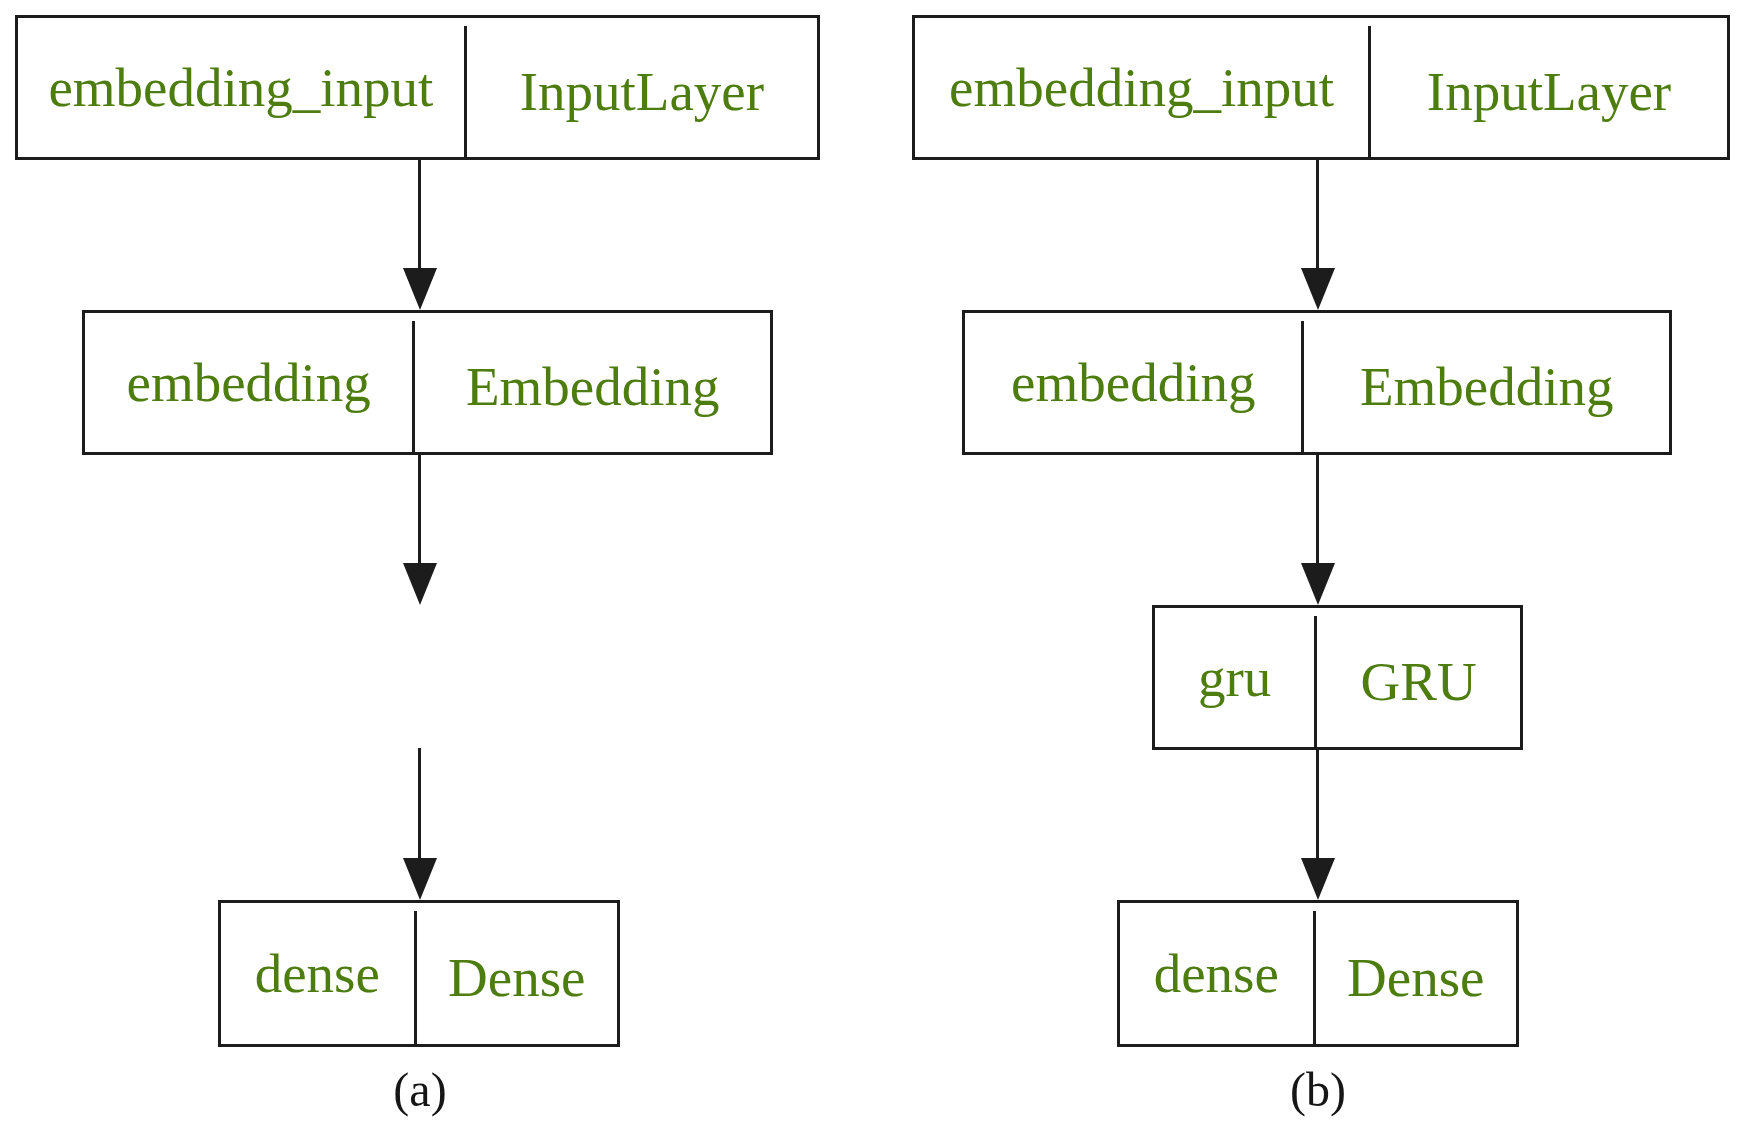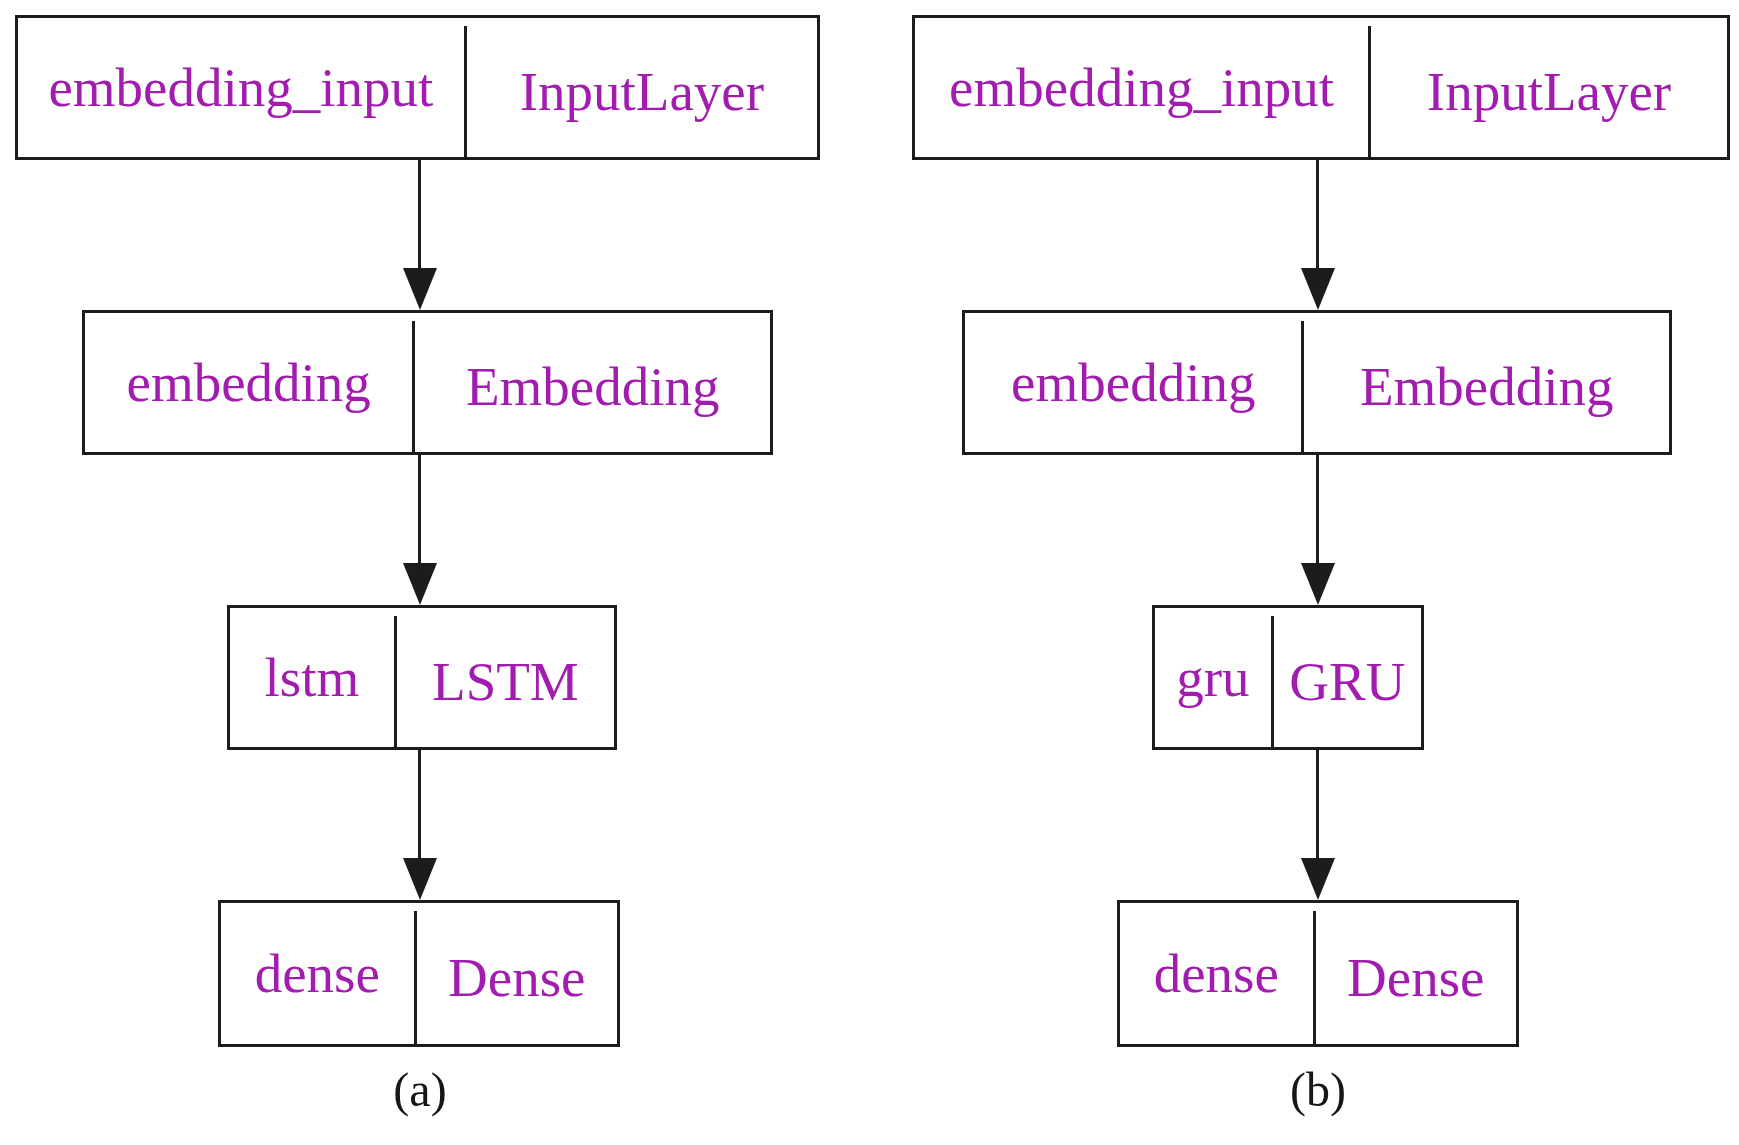--- a/index.html
+++ b/index.html
@@ -29,21 +29,21 @@
     border: 3px solid #1c1c1c;
     background: #ffffff;
     height: 145px;
   }
   .cell {
     display: flex;
     align-items: center;
     justify-content: center;
     box-sizing: border-box;
     font-size: 55px;
-    color: #a21caf;
+    color: #4d7c0f;
     white-space: nowrap;
     overflow: hidden;
   }
   .cell.type-cell {
     border-left: 3px solid #1c1c1c;
     margin-top: 8px;
   }
   .shaft {
     position: absolute;
     width: 3px;
@@ -81,24 +81,20 @@
     <div class="arrowhead" style="left:403px; top:268px;"></div>
 
     <div class="node" style="left:82px; top:310px; width:691px;">
       <div class="cell name-cell" style="flex:48;">embedding</div>
       <div class="cell type-cell" style="flex:52;">Embedding</div>
     </div>
 
     <div class="shaft" style="left:418px; top:453px; height:112px;"></div>
     <div class="arrowhead" style="left:403px; top:563px;"></div>
 
-    <div class="node" style="left:227px; top:605px; width:390px;">
-      <div class="cell name-cell" style="flex:43;">lstm</div>
-      <div class="cell type-cell" style="flex:57;">LSTM</div>
-    </div>
 
     <div class="shaft" style="left:418px; top:748px; height:112px;"></div>
     <div class="arrowhead" style="left:403px; top:858px;"></div>
 
     <div class="node" style="left:218px; top:900px; width:402px; height:147px;">
       <div class="cell name-cell" style="flex:49;">dense</div>
       <div class="cell type-cell" style="flex:51;">Dense</div>
     </div>
 
     <div class="caption" style="left:320px; top:1062px;">(a)</div>
@@ -115,21 +111,21 @@
     <div class="arrowhead" style="left:431px; top:268px;"></div>
 
     <div class="node" style="left:92px; top:310px; width:710px;">
       <div class="cell name-cell" style="flex:48;">embedding</div>
       <div class="cell type-cell" style="flex:52;">Embedding</div>
     </div>
 
     <div class="shaft" style="left:446px; top:453px; height:112px;"></div>
     <div class="arrowhead" style="left:431px; top:563px;"></div>
 
-    <div class="node" style="left:282px; top:605px; width:272px;">
+    <div class="node" style="left:282px; top:605px; width:371px;">
       <div class="cell name-cell" style="flex:44;">gru</div>
       <div class="cell type-cell" style="flex:56;">GRU</div>
     </div>
 
     <div class="shaft" style="left:446px; top:748px; height:112px;"></div>
     <div class="arrowhead" style="left:431px; top:858px;"></div>
 
     <div class="node" style="left:247px; top:900px; width:402px; height:147px;">
       <div class="cell name-cell" style="flex:49;">dense</div>
       <div class="cell type-cell" style="flex:51;">Dense</div>

